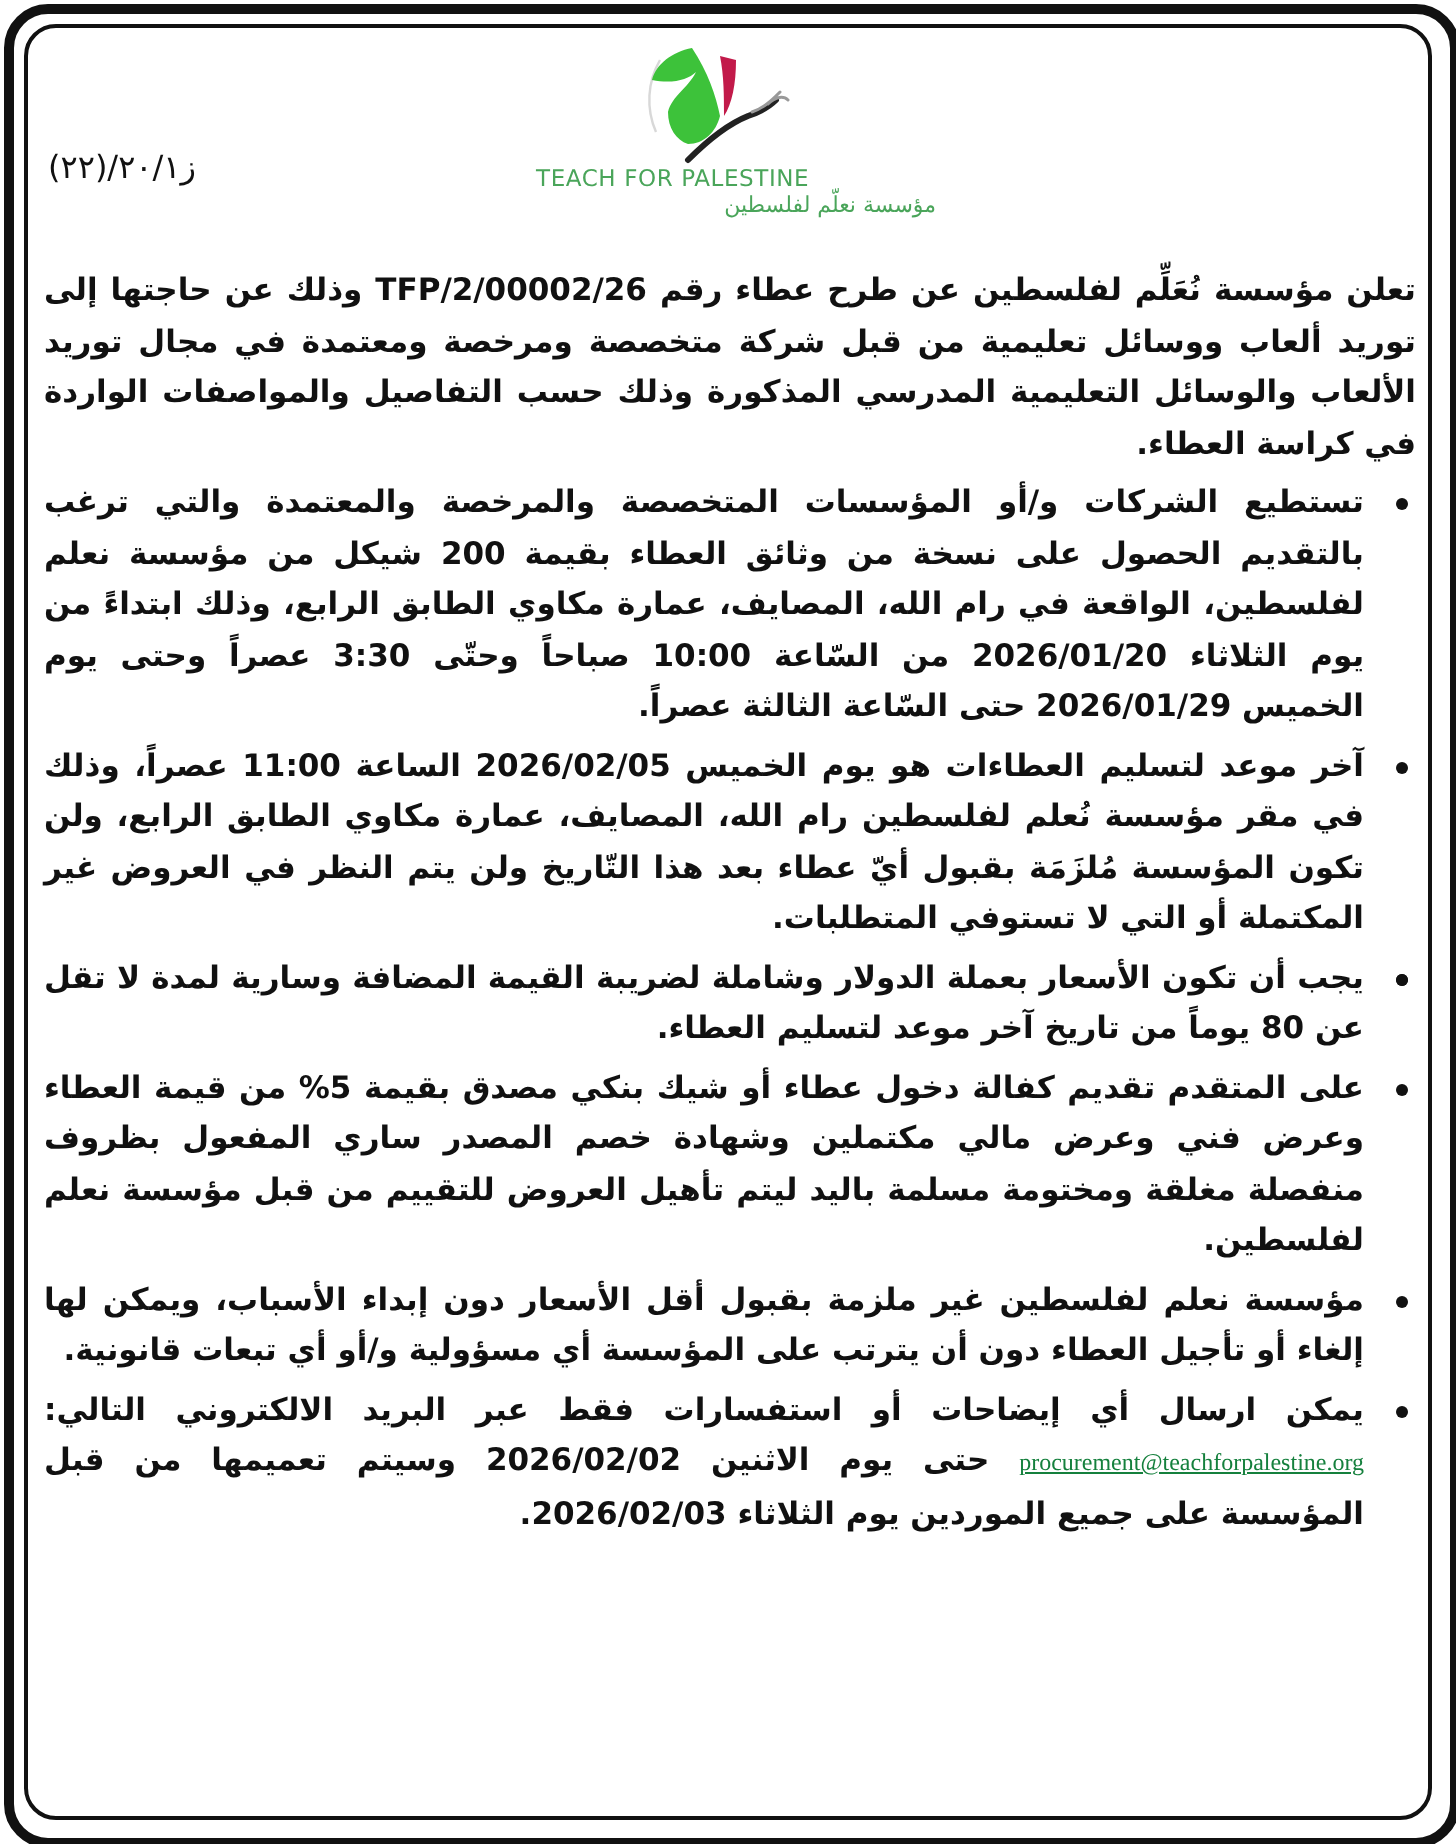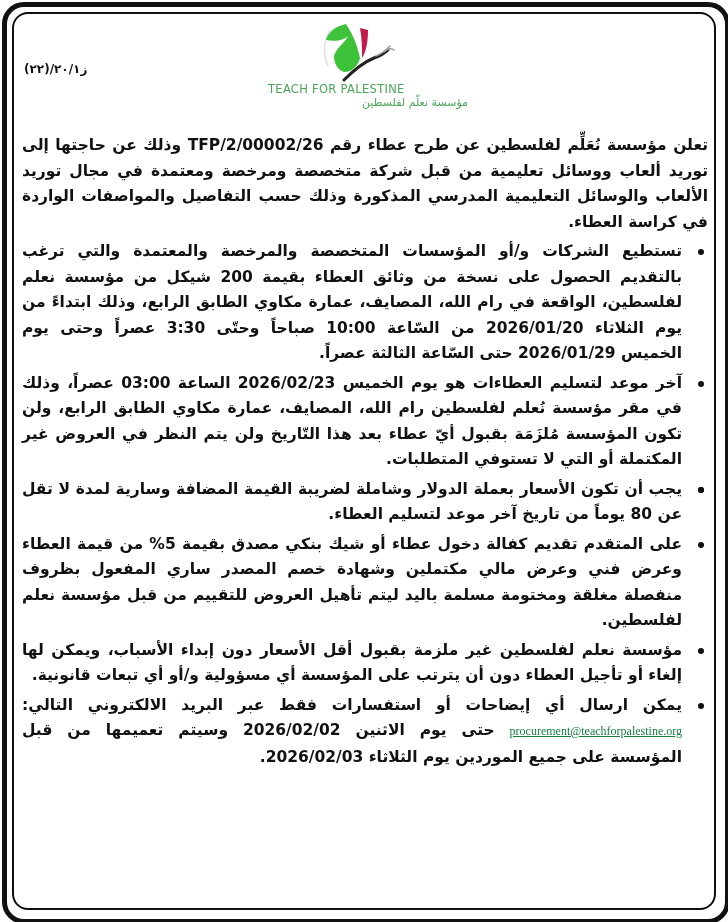--- a/index.html
+++ b/index.html
@@ -50,24 +50,24 @@
     }
     .logo-ar {
       font-family: "DejaVu Sans", sans-serif;
       font-size: 11px;
       color: #4aa55a;
       direction: rtl;
       line-height: 14px;
     }
     .ref-code {
       position: absolute;
-      left: 24px; top: 62px;
+      left: 24px; top: 74px;
       font-family: "DejaVu Sans", sans-serif;
-      font-weight: bold;
-      font-size: 12px;
+      font-weight: normal;
+      font-size: 16px;
       direction: rtl;
       color: #111;
     }
     .content {
       position: absolute;
       left: 22px; top: 133px;
       width: 690px;
       direction: rtl;
       text-align: justify;
       font-family: "DejaVu Sans", sans-serif;
@@ -131,21 +131,21 @@
 
 <div class="content">
   <p class="intro">تعلن مؤسسة نُعَلِّم لفلسطين عن طرح عطاء رقم TFP/2/00002/26 وذلك عن حاجتها إلى توريد ألعاب ووسائل تعليمية من قبل شركة متخصصة ومرخصة ومعتمدة في مجال توريد الألعاب والوسائل التعليمية المدرسي المذكورة وذلك حسب التفاصيل والمواصفات الواردة في كراسة العطاء.</p>
   <ul class="bullets">
     <li>
       <span class="dot"></span>
       <span>تستطيع الشركات و/أو المؤسسات المتخصصة والمرخصة والمعتمدة والتي ترغب بالتقديم الحصول على نسخة من وثائق العطاء بقيمة 200 شيكل من مؤسسة نعلم لفلسطين، الواقعة في رام الله، المصايف، عمارة مكاوي الطابق الرابع، وذلك ابتداءً من يوم الثلاثاء 2026/01/20 من السّاعة 10:00 صباحاً وحتّى 3:30 عصراً وحتى يوم الخميس 2026/01/29 حتى السّاعة الثالثة عصراً.</span>
     </li>
     <li>
       <span class="dot"></span>
-      <span>آخر موعد لتسليم العطاءات هو يوم الخميس 2026/02/23 الساعة 03:00 عصراً، وذلك في مقر مؤسسة نُعلم لفلسطين رام الله، المصايف، عمارة مكاوي الطابق الرابع، ولن تكون المؤسسة مُلزَمَة بقبول أيّ عطاء بعد هذا التّاريخ ولن يتم النظر في العروض غير المكتملة أو التي لا تستوفي المتطلبات.</span>
+      <span>آخر موعد لتسليم العطاءات هو يوم الخميس 2026/02/05 الساعة 11:00 عصراً، وذلك في مقر مؤسسة نُعلم لفلسطين رام الله، المصايف، عمارة مكاوي الطابق الرابع، ولن تكون المؤسسة مُلزَمَة بقبول أيّ عطاء بعد هذا التّاريخ ولن يتم النظر في العروض غير المكتملة أو التي لا تستوفي المتطلبات.</span>
     </li>
     <li>
       <span class="dot"></span>
     </li>
     <li>
       <span class="dot"></span>
       <span>يجب أن تكون الأسعار بعملة الدولار وشاملة لضريبة القيمة المضافة وسارية لمدة لا تقل عن 80 يوماً من تاريخ آخر موعد لتسليم العطاء.</span>
     </li>
     <li>
       <span class="dot"></span>

